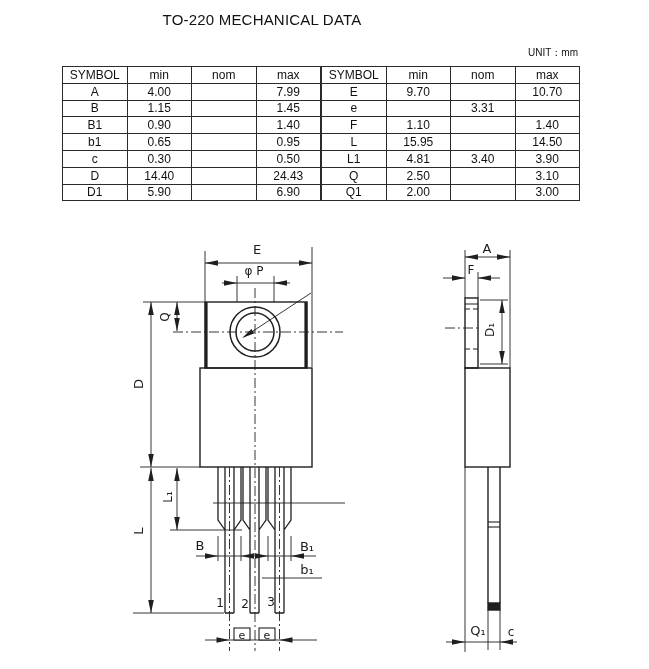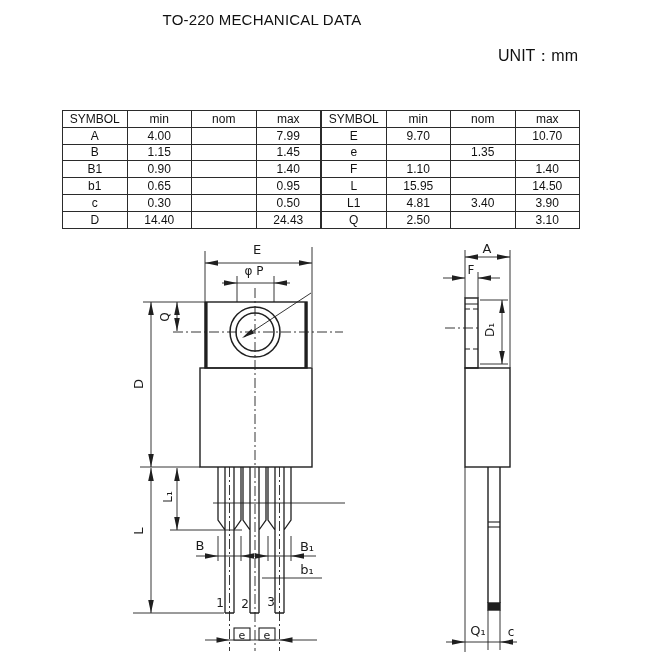--- a/index.html
+++ b/index.html
@@ -1,23 +1,23 @@
 <!DOCTYPE html>
 <html><head>
 <meta charset="utf-8">
 <style>
   html,body{margin:0;padding:0;background:#ffffff;}
   #page{position:relative;width:649px;height:669px;background:#ffffff;overflow:hidden;
         font-family:"Liberation Sans",sans-serif;color:#111;}
   #doc-title{position:absolute;left:0;top:11px;width:524px;text-align:center;
              font-size:15px;font-weight:normal;letter-spacing:.2px;color:#111;}
   #unit-label{position:absolute;top:46px;left:400px;width:178px;text-align:right;
-              font-size:16px;color:#111;}
+              font-size:10px;color:#111;}
   table.mech{position:absolute;left:62px;top:66px;border-collapse:collapse;
-             border:1.5px solid #2b2b2b;table-layout:fixed;margin-top:44px;}
+             border:1.5px solid #2b2b2b;table-layout:fixed;}
   table.mech td{border:1px solid #2b2b2b;width:63.5px;height:15.8px;padding:0;
                 text-align:center;vertical-align:middle;font-size:12px;color:#111;}
   table.mech tr td:nth-child(5){border-left-width:2px;}
   svg text{font-family:"DejaVu Sans",sans-serif;fill:#1c1c1c;}
   #drawing{position:absolute;left:0;top:0;}
 </style>
 </head>
 <body>
 
 <div id="page">
@@ -216,21 +216,21 @@
           <td></td>
           <td>10.70</td>
         </tr>
         <tr>
           <td>B</td>
           <td>1.15</td>
           <td></td>
           <td>1.45</td>
           <td>e</td>
           <td></td>
-          <td>1.35</td>
+          <td>3.31</td>
           <td></td>
         </tr>
         <tr>
           <td>B1</td>
           <td>0.90</td>
           <td></td>
           <td>1.40</td>
           <td>F</td>
           <td>1.10</td>
           <td></td>
@@ -259,16 +259,26 @@
         <tr>
           <td>D</td>
           <td>14.40</td>
           <td></td>
           <td>24.43</td>
           <td>Q</td>
           <td>2.50</td>
           <td></td>
           <td>3.10</td>
         </tr>
+        <tr>
+          <td>D1</td>
+          <td>5.90</td>
+          <td></td>
+          <td>6.90</td>
+          <td>Q1</td>
+          <td>2.00</td>
+          <td></td>
+          <td>3.00</td>
+        </tr>
       </tbody>
   </table>
 
 </div>
 
 </body></html>

